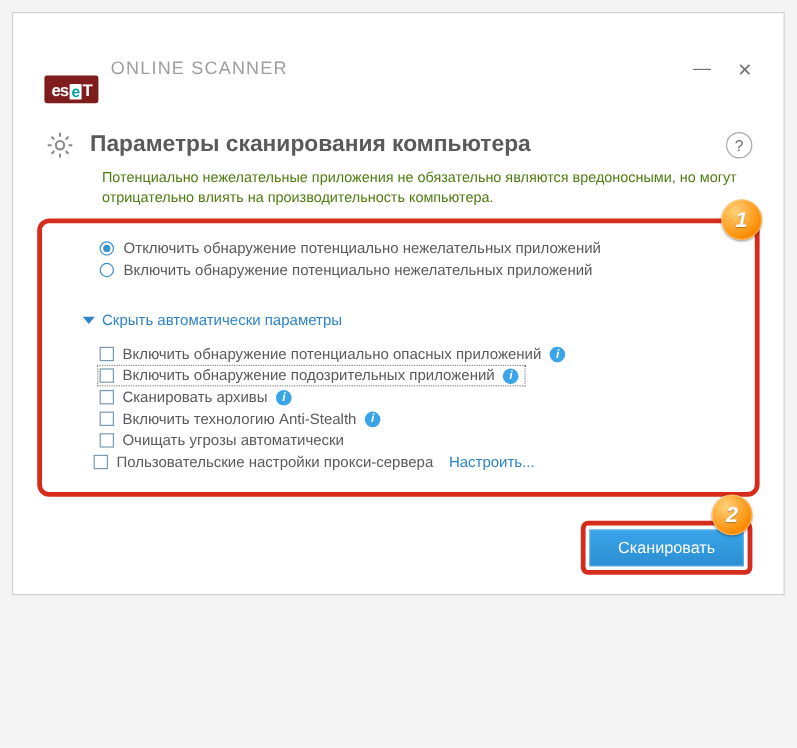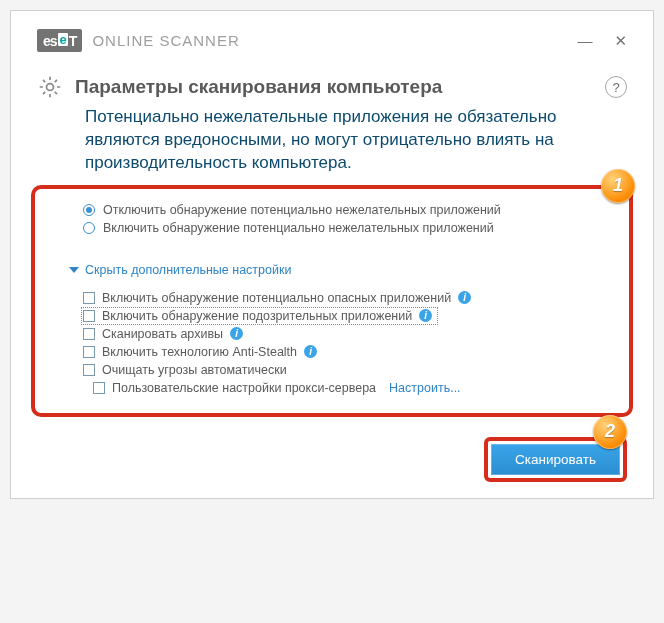--- a/index.html
+++ b/index.html
@@ -18,29 +18,30 @@
     color: #4c4c4c;
   }
   .titlebar {
     display: flex;
     align-items: center;
     justify-content: space-between;
     margin-bottom: 22px;
   }
   .brand { display: flex; align-items: center; gap: 10px; }
   .logo {
-    background: #737373;
+    background: #7f1d1d;
     color: #fff;
     font-weight: 700;
     font-size: 14px;
     letter-spacing: -1px;
     padding: 4px 6px 3px 6px;
     border-radius: 2px;
     display: inline-flex;
-    align-items: flex-start;
+    align-items: flex-end;
+    margin-top: 34px;
   }
   .logo .e2 {
     background: #fff;
     color: #00a5a8;
     display: inline-block;
     padding: 0 2px;
     margin: 0 1px;
     border-radius: 1px;
     font-size: 13px;
     line-height: 1;
@@ -69,22 +70,22 @@
   .help-icon {
     width: 22px; height: 22px;
     border: 1.5px solid #a6a6a6;
     border-radius: 50%;
     display: flex; align-items: center; justify-content: center;
     color: #6e6e6e;
     font-size: 13px;
     cursor: pointer;
   }
   .intro {
-    font-size: 17px;
-    color: #0c4a6e;
+    font-size: 12px;
+    color: #4d7c0f;
     line-height: 1.35;
     margin: 0 0 10px 48px;
   }
   .highlight {
     border: 4px solid #d62c1c;
     border-radius: 10px;
     padding: 10px 10px 14px 10px;
     position: relative;
     margin: 2px -6px 0 -6px;
   }
@@ -235,21 +236,21 @@
         <span class="radio selected"></span>
         <span>Отключить обнаружение потенциально нежелательных приложений</span>
       </div>
       <div class="opt">
         <span class="radio"></span>
         <span>Включить обнаружение потенциально нежелательных приложений</span>
       </div>
     </div>
 
     <div class="toggle-link">
-      <span>Скрыть дополнительные настройки</span>
+      <span>Скрыть автоматически параметры</span>
     </div>
 
     <div class="checks">
         <div class="chk-row" style="width: fit-content;">
           <span class="chkbox"></span>
           <span>Включить обнаружение потенциально опасных приложений</span>
           <span class="info">i</span>
         </div>
         <div class="chk-row dotted" style="width: fit-content;">
           <span class="chkbox"></span>
@@ -266,21 +267,21 @@
           <span>Включить технологию Anti-Stealth</span>
           <span class="info">i</span>
         </div>
         <div class="chk-row" style="width: fit-content;">
           <span class="chkbox"></span>
           <span>Очищать угрозы автоматически</span>
         </div>
       </div>
 
 
-    <div class="chk-row" style="margin-left:48px;text-align:right;">
+    <div class="chk-row" style="margin-left:33px;text-align:right;">
       <span class="chkbox"></span>
       <span>Пользовательские настройки прокси-сервера</span>
       <span class="link">Настроить...</span>
     </div>
   </div>
 
   <div class="btn-area">
     <div class="btn-highlight">
       <span class="badge badge2">2</span>
       <button class="scan-btn">Сканировать</button>

